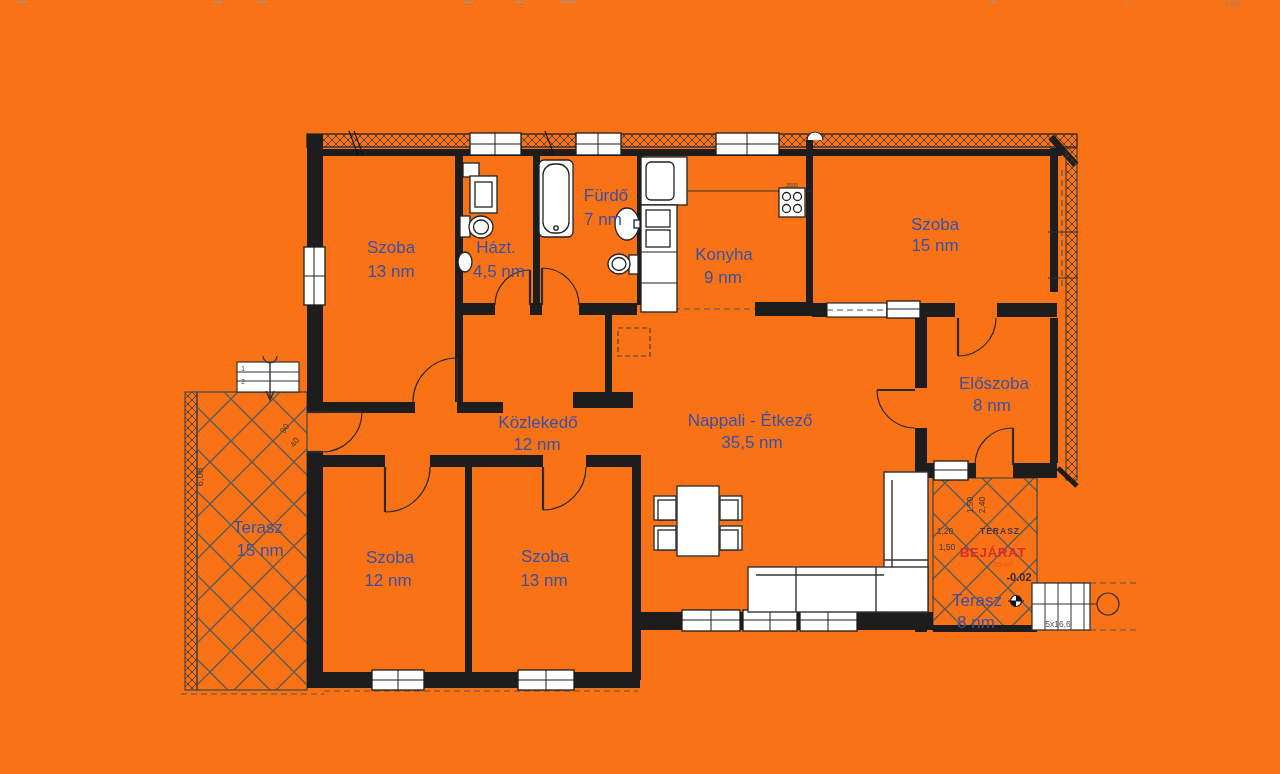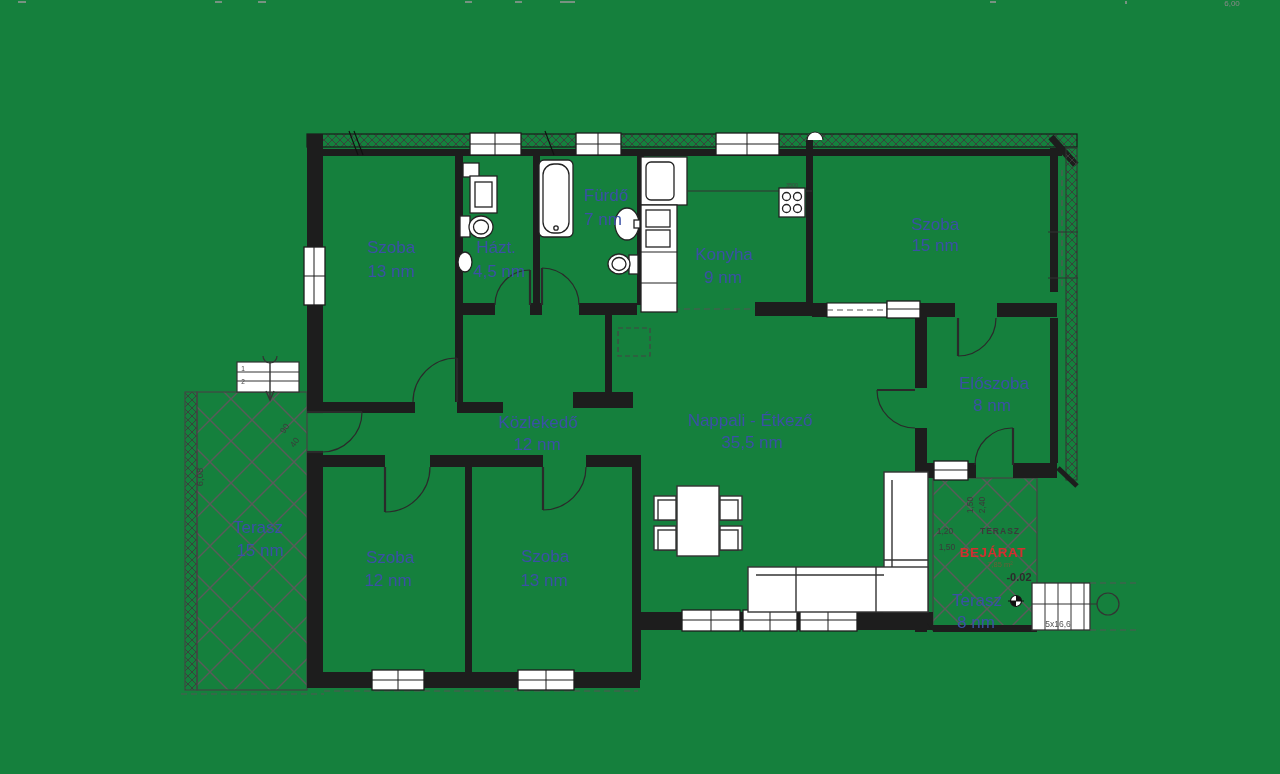--- a/index.html
+++ b/index.html
@@ -1,16 +1,16 @@
 <!DOCTYPE html>
 <html><head>
 <meta charset="utf-8">
 <style>
   html,body{margin:0;padding:0;background:#fff;}
-  .stage{position:relative;width:1280px;height:774px;background:#15803d;overflow:hidden;
+  .stage{position:relative;width:1280px;height:774px;background:#f97316;overflow:hidden;
          font-family:"Liberation Sans",sans-serif;}
   svg text{font-family:"Liberation Sans",sans-serif;}
   .w{fill:#1d1d1d;}
   .rname,.rarea{fill:#3a50a5;font-size:17px;text-anchor:middle;}
   .dim{fill:#3a3a3a;font-size:8.5px;text-anchor:middle;}
   .dimbig{fill:#3a3a3a;font-size:9.5px;text-anchor:middle;}
   .tiny{fill:#444;font-size:6.5px;text-anchor:middle;}
   .terasz-small{fill:#3a3a3a;font-size:8.5px;font-weight:bold;text-anchor:middle;letter-spacing:1px;}
   .bejarat{fill:#d42f2f;font-size:13.5px;font-weight:bold;text-anchor:middle;letter-spacing:.5px;}
   .bejarat-area{fill:#d42f2f;font-size:7.5px;text-anchor:middle;opacity:.45;}

